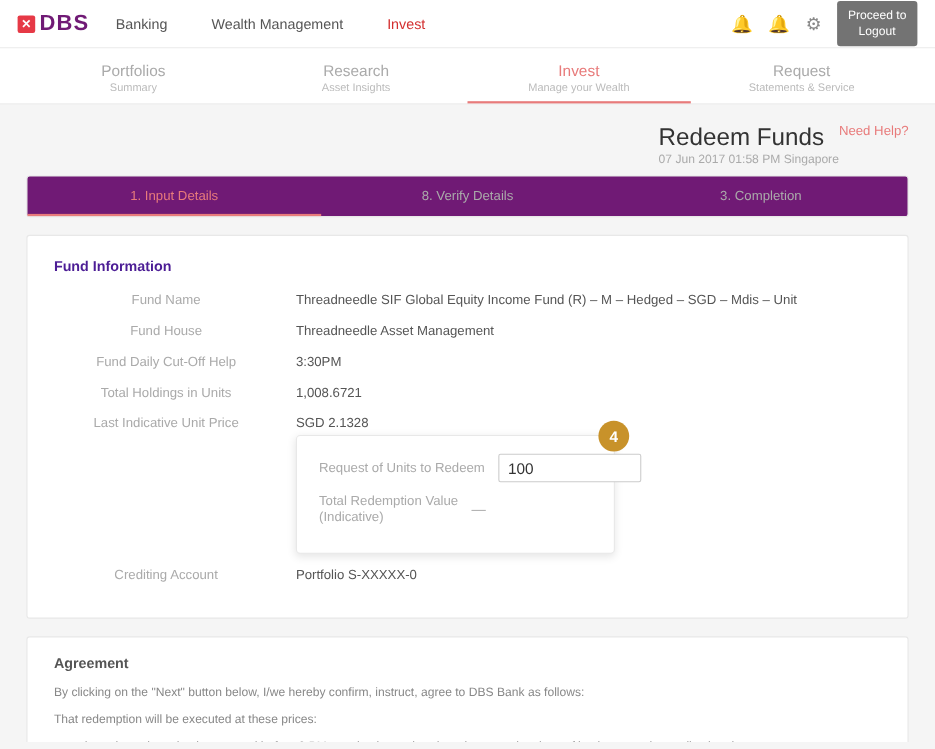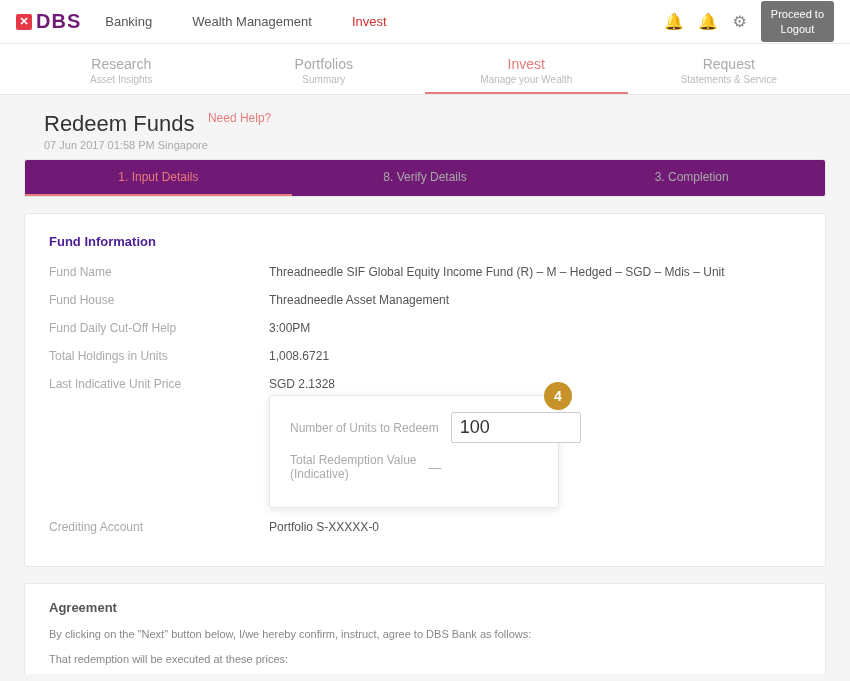--- a/index.html
+++ b/index.html
@@ -111,24 +111,23 @@
     
     .main-content {
       padding: 16px 24px;
       background: #f5f5f5;
       height: calc(681px - 44px - 58px);
       overflow-y: auto;
     }
 
     .page-header {
       display: flex;
-      justify-content: flex-start;
+      justify-content: flex-end;
       align-items: flex-start;
       margin-bottom: 8px;
-      margin-left: 20px;
     }
     .page-title {
       font-size: 22px;
       font-weight: 300;
       color: #333;
     }
     .page-date {
       font-size: 11px;
       color: #aaa;
       margin-top: 2px;
@@ -175,21 +174,21 @@
       color: #4c1d95;
       margin-bottom: 14px;
     }
     .info-row {
       display: flex;
       margin-bottom: 10px;
       align-items: flex-start;
     }
     .info-label {
       width: 220px;
-      text-align: left;
+      text-align: center;
       color: #aaa;
       font-size: 12px;
       padding-right: 16px;
       flex-shrink: 0;
       line-height: 1.5;
     }
     .info-value {
       color: #555;
       font-size: 12px;
       line-height: 1.5;
@@ -216,21 +215,21 @@
     .tooltip-label {
       font-size: 12px;
       color: #aaa;
       margin-right: 12px;
       white-space: nowrap;
     }
     .tooltip-input {
       border: 1px solid #ccc;
       border-radius: 2px;
       padding: 4px 8px;
-      font-size: 18px;
+      font-size: 14px;
       width: 130px;
       outline: none;
       color: #333;
     }
     .tooltip-value {
       font-size: 13px;
       color: #aaa;
     }
     .step-badge {
       position: absolute;
@@ -292,26 +291,26 @@
   <div class="nav-icons">
     <span class="nav-icon">🔔</span>
     <span class="nav-icon">🔔</span>
     <span class="nav-icon">⚙</span>
     <button class="proceed-btn">Proceed to<br>Logout</button>
   </div>
 </div>
 
 <div class="tab-bar">
   <div class="tab-item">
+    <span class="tab-title">Portfolios</span>
+    <span class="tab-sub">Summary</span>
+  </div>
+  <div class="tab-item">
     <span class="tab-title">Research</span>
     <span class="tab-sub">Asset Insights</span>
-  </div>
-  <div class="tab-item">
-    <span class="tab-title">Portfolios</span>
-    <span class="tab-sub">Summary</span>
   </div>
   <div class="tab-item active">
     <span class="tab-title">Invest</span>
     <span class="tab-sub">Manage your Wealth</span>
   </div>
   <div class="tab-item">
     <span class="tab-title">Request</span>
     <span class="tab-sub">Statements &amp; Service</span>
   </div>
 </div>
@@ -338,35 +337,35 @@
     <div class="info-row">
       <div class="info-label">Fund Name</div>
       <div class="info-value">Threadneedle SIF Global Equity Income Fund (R) – M – Hedged – SGD – Mdis – Unit</div>
     </div>
     <div class="info-row">
       <div class="info-label">Fund House</div>
       <div class="info-value">Threadneedle Asset Management</div>
     </div>
     <div class="info-row">
       <div class="info-label">Fund Daily Cut-Off Help</div>
-      <div class="info-value">3:00PM</div>
+      <div class="info-value">3:30PM</div>
     </div>
     <div class="info-row">
       <div class="info-label">Total Holdings in Units</div>
       <div class="info-value">1,008.6721</div>
     </div>
     <div class="info-row">
       <div class="info-label">Last Indicative Unit Price</div>
       <div class="info-value">SGD 2.1328</div>
     </div>
 
     <div class="tooltip-box">
       <div class="step-badge">4</div>
       <div class="tooltip-row">
-        <div class="tooltip-label">Number of Units to Redeem</div>
+        <div class="tooltip-label">Request of Units to Redeem</div>
         <input class="tooltip-input" type="text" value="100" style="">
       </div>
       <div class="tooltip-row">
         <div class="tooltip-label">Total Redemption Value<br>(Indicative)</div>
         <div class="tooltip-value">—</div>
       </div>
     </div>
 
     <div class="info-row">
       <div class="info-label">Crediting Account</div>

